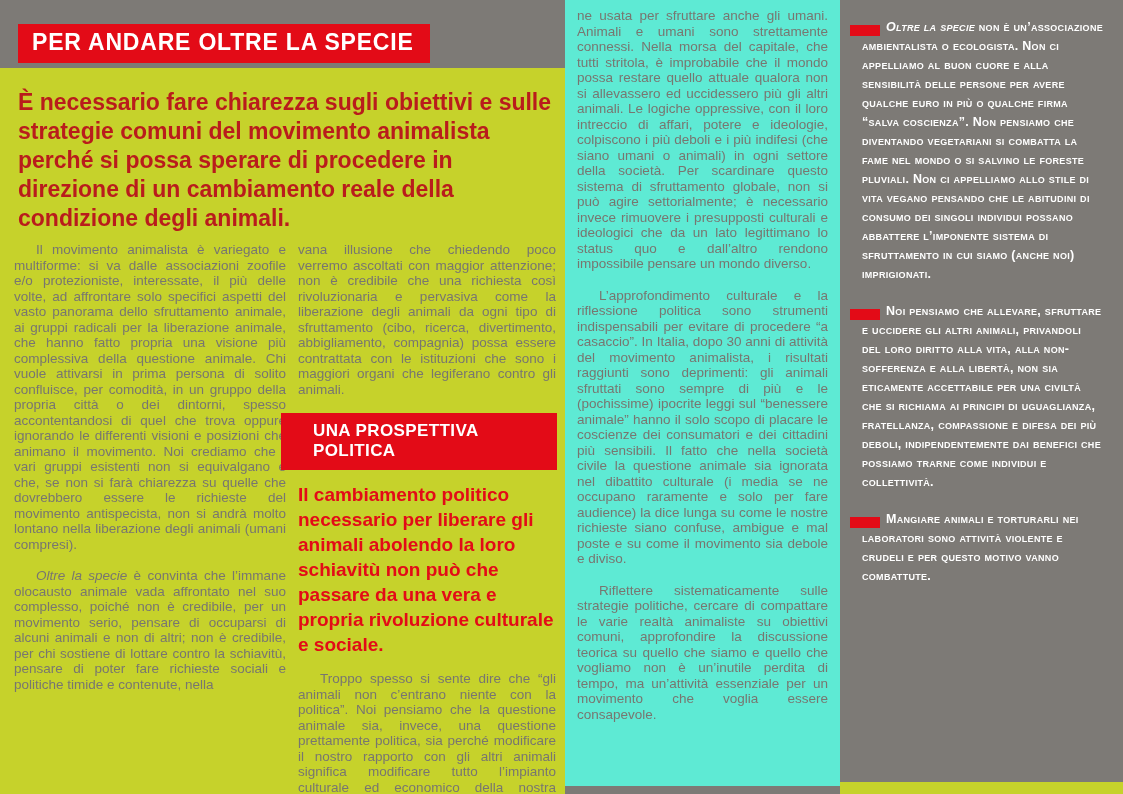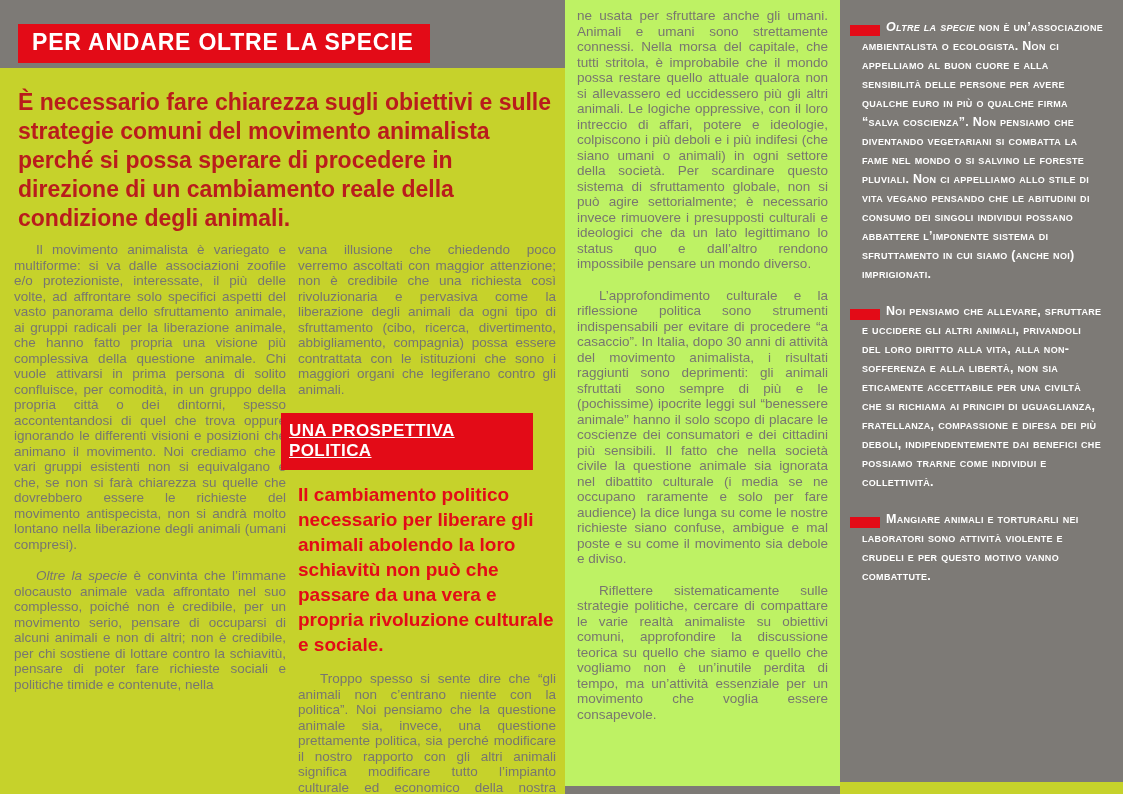--- a/index.html
+++ b/index.html
@@ -28,32 +28,32 @@
   
   .body-p {
     margin:0 0 16px 0; color:#787670; font-size:13.5px; line-height:15.5px;
     text-align:justify;
   }
   .ind { text-indent:22px; }
   .it  { font-style:italic; }
 
   .section-banner {
     display:block; background:#e30b17; color:#ffffff; font-weight:bold;
-    font-size:17px; letter-spacing:0.4px; padding:8px 4px 9px 8px;
-    margin:10px 0 12px -17px; width:240px;text-decoration:underline;
+    font-size:17px; letter-spacing:0.4px; padding:8px 4px 9px 32px;
+    margin:10px 0 12px -17px; width:240px;
   }
   .manifesto {
     margin:0 0 14px 0; color:#e30b17; font-weight:bold;
     font-size:19px; line-height:25px; text-align:left;
   }
 
   
   .middle-col {
     position:absolute; left:565px; top:0; width:275px; height:794px;
-    background:#bef264; box-sizing:border-box; padding:8px 12px 0 12px;
+    background:#5eead4; box-sizing:border-box; padding:8px 12px 0 12px;
   }
   .middle-footer { position:absolute; left:0; bottom:0; width:275px; height:8px; background:#7d7a76; }
 
   
   .sidebar {
     position:absolute; left:840px; top:0; width:283px; height:794px;
     background:#7d7a76; box-sizing:border-box; padding:18px 20px 0 22px;
   }
   .sidebar-footer { position:absolute; left:0; bottom:0; width:283px; height:12px; background:#c6d22b; }
   .sb-para {

